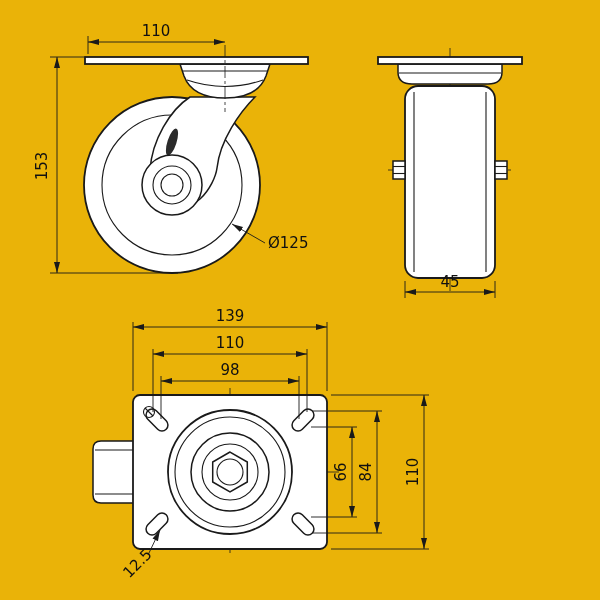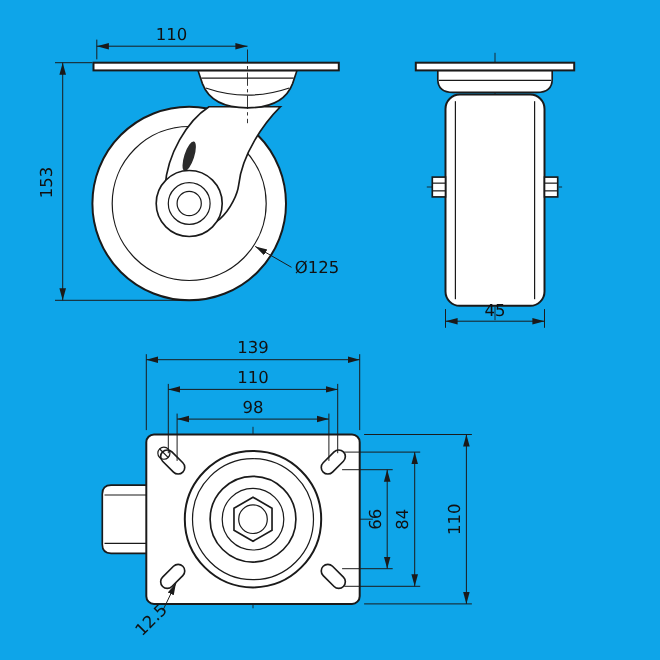--- a/index.html
+++ b/index.html
@@ -1,16 +1,16 @@
 <!DOCTYPE html>
 <html><head>
 <meta charset="utf-8">
 <style>
   html,body{margin:0;padding:0;background:#ffffff;}
-  .stage{width:600px;height:600px;background:#0ea5e9;position:relative;overflow:hidden;text-align:center;}
+  .stage{width:600px;height:600px;background:#eab308;position:relative;overflow:hidden;text-align:center;}
   svg{display:block;}
   .outline{fill:#ffffff;stroke:#1a1a1a;stroke-width:1.8;}
   .outline-med{fill:#ffffff;stroke:#1a1a1a;stroke-width:1.5;}
   .inner{fill:none;stroke:#1a1a1a;stroke-width:1.1;}
   .dim{stroke:#1a1a1a;stroke-width:0.9;fill:none;}
   .ext{stroke:#1a1a1a;stroke-width:0.9;fill:none;}
   .cl{stroke:#1a1a1a;stroke-width:0.8;fill:none;stroke-dasharray:12 3 3 3;}
   .dimtext{font:15px "DejaVu Sans","Liberation Sans",sans-serif;fill:#111;}
   .arrow{fill:#1a1a1a;}
 </style>

